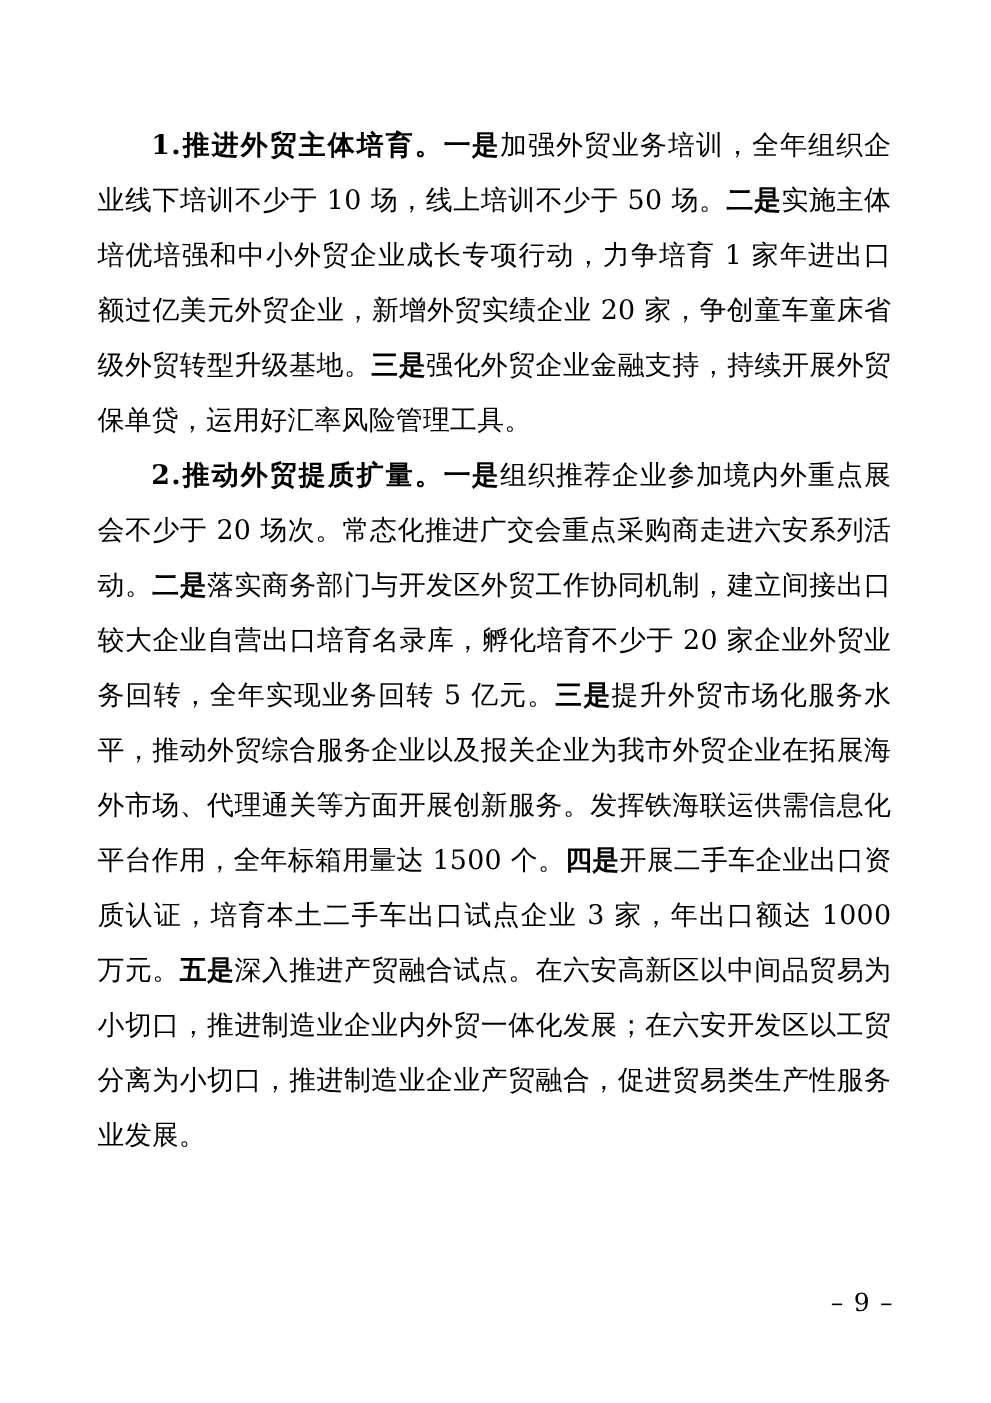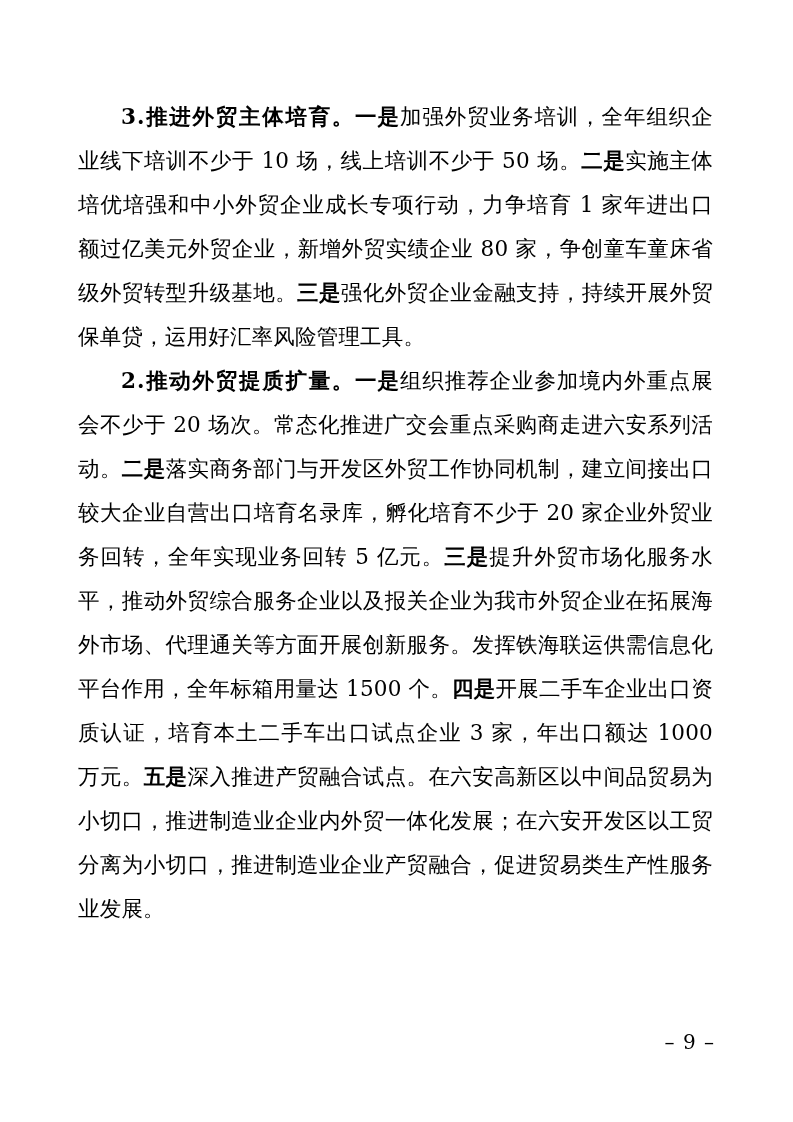--- a/index.html
+++ b/index.html
@@ -54,21 +54,21 @@
     letter-spacing: 1px;
   }
 </style>
 </head>
 <body>
 
 <div class="page">
   <div class="doc-body">
 
     <p class="para">
-      <span class="lead">3.推进外贸主体培育。</span><span class="marker">一是</span><span>加强外贸业务培训，全年组织企业线下培训不少于 10 场，线上培训不少于 50 场。</span><span class="marker">二是</span><span>实施主体培优培强和中小外贸企业成长专项行动，力争培育 1 家年进出口额过亿美元外贸企业，新增外贸实绩企业 80 家，争创童车童床省级外贸转型升级基地。</span><span class="marker">三是</span><span>强化外贸企业金融支持，持续开展外贸保单贷，运用好汇率风险管理工具。</span>
+      <span class="lead">1.推进外贸主体培育。</span><span class="marker">一是</span><span>加强外贸业务培训，全年组织企业线下培训不少于 10 场，线上培训不少于 50 场。</span><span class="marker">二是</span><span>实施主体培优培强和中小外贸企业成长专项行动，力争培育 1 家年进出口额过亿美元外贸企业，新增外贸实绩企业 20 家，争创童车童床省级外贸转型升级基地。</span><span class="marker">三是</span><span>强化外贸企业金融支持，持续开展外贸保单贷，运用好汇率风险管理工具。</span>
     </p>
 
     <p class="para">
       <span class="lead">2.推动外贸提质扩量。</span><span class="marker">一是</span><span>组织推荐企业参加境内外重点展会不少于 20 场次。常态化推进广交会重点采购商走进六安系列活动。</span><span class="marker">二是</span><span>落实商务部门与开发区外贸工作协同机制，建立间接出口较大企业自营出口培育名录库，孵化培育不少于 20 家企业外贸业务回转，全年实现业务回转 5 亿元。</span><span class="marker">三是</span><span>提升外贸市场化服务水平，推动外贸综合服务企业以及报关企业为我市外贸企业在拓展海外市场、代理通关等方面开展创新服务。发挥铁海联运供需信息化平台作用，全年标箱用量达 1500 个。</span><span class="marker">四是</span><span>开展二手车企业出口资质认证，培育本土二手车出口试点企业 3 家，年出口额达 1000 万元。</span><span class="marker">五是</span><span>深入推进产贸融合试点。在六安高新区以中间品贸易为小切口，推进制造业企业内外贸一体化发展；在六安开发区以工贸分离为小切口，推进制造业企业产贸融合，促进贸易类生产性服务业发展。</span>
     </p>
 
 
   </div>
 
   <div class="page-number">– 9 –</div>

